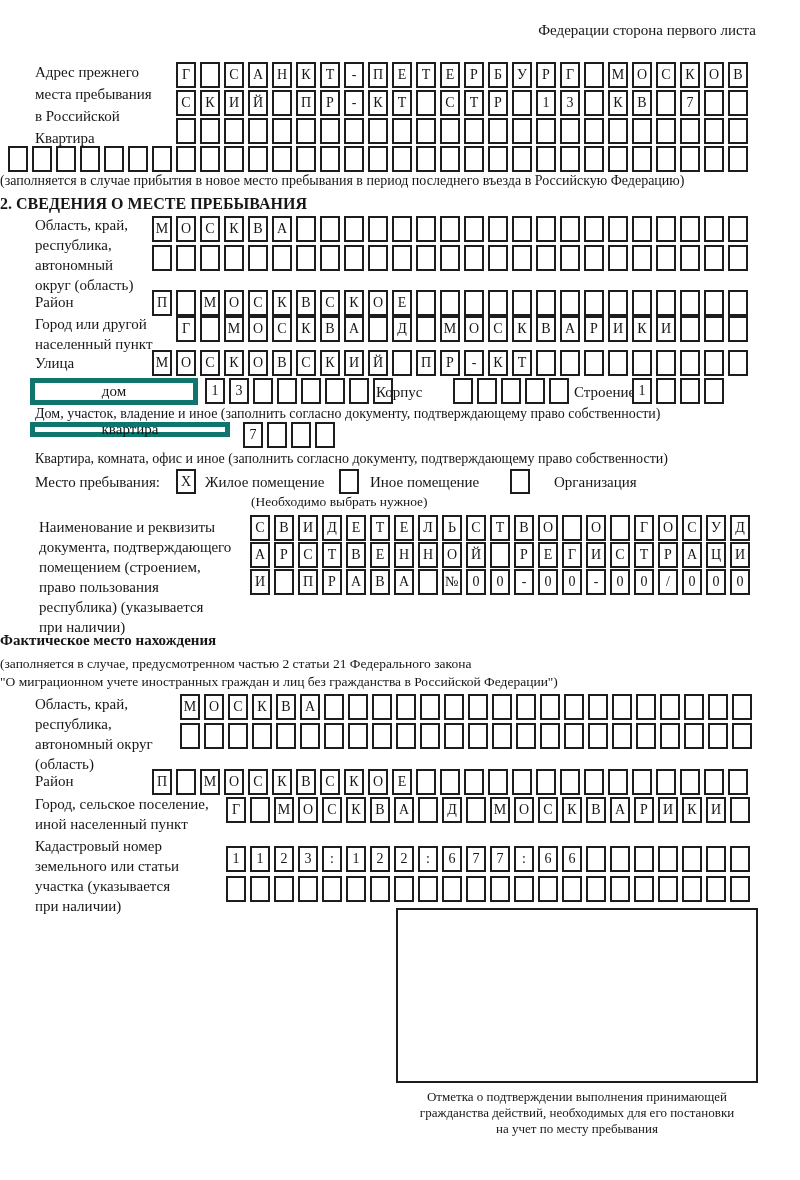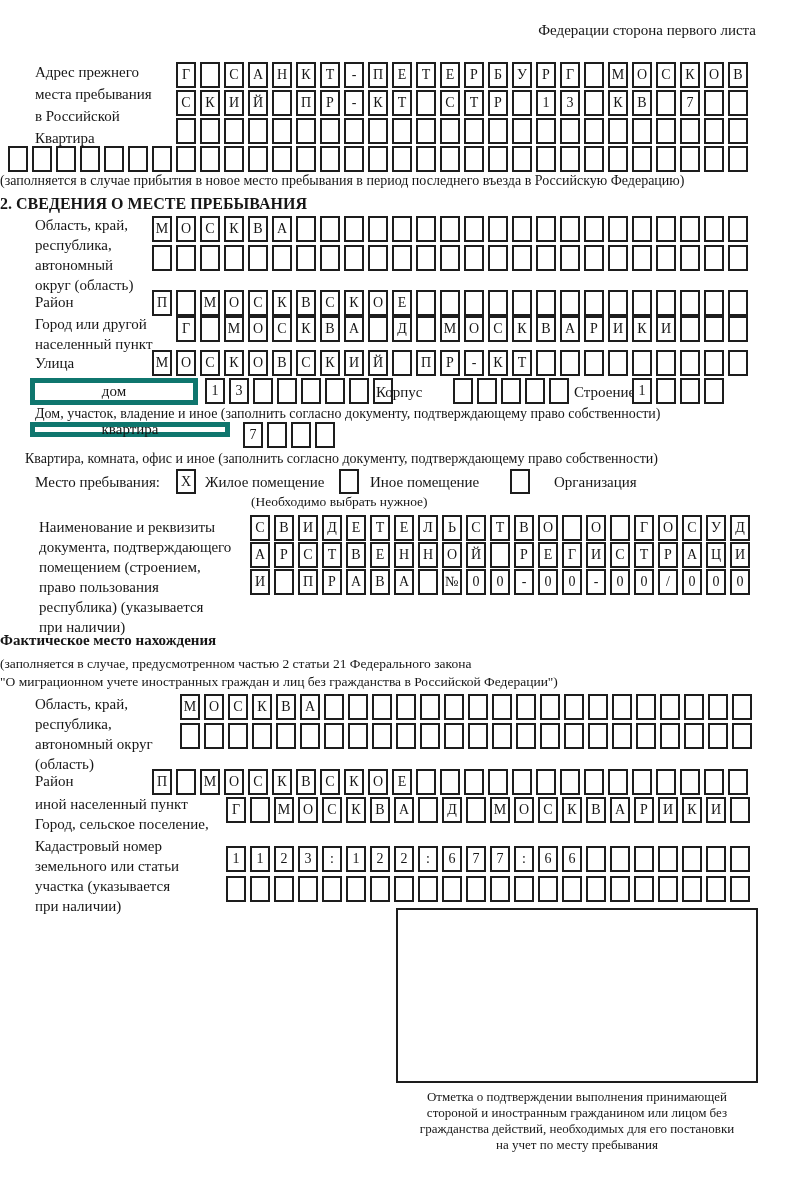--- a/index.html
+++ b/index.html
@@ -333,21 +333,21 @@
 
   <div class="widebox" style="left:30px;top:422px;width:200px;height:15px;">
     <span>квартира</span>
   </div>
   <div class="cellrow" style="left:243px;top:422px;">
       <span class="cell">7</span>
       <span class="cell"></span>
       <span class="cell"></span>
       <span class="cell"></span>
     </div>
-  <div class="abs note" style="left:25px;top:451px;">Квартира, комната, офис и иное (заполнить согласно документу, подтверждающему право собственности)</div>
+  <div class="abs note" style="left:35px;top:451px;">Квартира, комната, офис и иное (заполнить согласно документу, подтверждающему право собственности)</div>
 
   <div class="abs lbl" style="left:35px;top:471px;">Место пребывания:</div>
   <div class="cbox" style="left:176px;top:469px;">X</div>
   <div class="abs lbl" style="left:205px;top:471px;">Жилое помещение</div>
   <div class="cbox" style="left:339px;top:469px;"></div>
   <div class="abs lbl" style="left:370px;top:471px;">Иное помещение</div>
   <div class="cbox" style="left:510px;top:469px;"></div>
   <div class="abs lbl" style="left:554px;top:471px;">Организация</div>
   <div class="abs snote center" style="left:251px;top:494px;width:200px;">(Необходимо выбрать нужное)</div>
 
@@ -515,22 +515,22 @@
       <span class="cell"></span>
       <span class="cell"></span>
       <span class="cell"></span>
       <span class="cell"></span>
       <span class="cell"></span>
       <span class="cell"></span>
       <span class="cell"></span>
     </div>
 
   <div class="abs lbl lh20" style="left:35px;top:794px;width:190px;">
+    <div>Город, сельское поселение,</div>
     <div>иной населенный пункт</div>
-    <div>Город, сельское поселение,</div>
   </div>
   <div class="cellrow" style="left:226px;top:797px;">
       <span class="cell">Г</span>
       <span class="cell"></span>
       <span class="cell">М</span>
       <span class="cell">О</span>
       <span class="cell">С</span>
       <span class="cell">К</span>
       <span class="cell">В</span>
       <span class="cell">А</span>
@@ -601,18 +601,17 @@
       <span class="cell"></span>
       <span class="cell"></span>
       <span class="cell"></span>
       <span class="cell"></span>
       <span class="cell"></span>
     </div>
 
   <div class="stamp-rect" style="left:396px;top:908px;width:362px;height:175px;"></div>
   <div class="abs caption" style="left:396px;top:1089px;width:362px;">
     <div>Отметка о подтверждении выполнения принимающей</div>
-    <div>стороной и иностранным гражданином или лицом без</div>
     <div>гражданства действий, необходимых для его постановки</div>
     <div>на учет по месту пребывания</div>
   </div>
 
 </div>
 
 </body></html>

